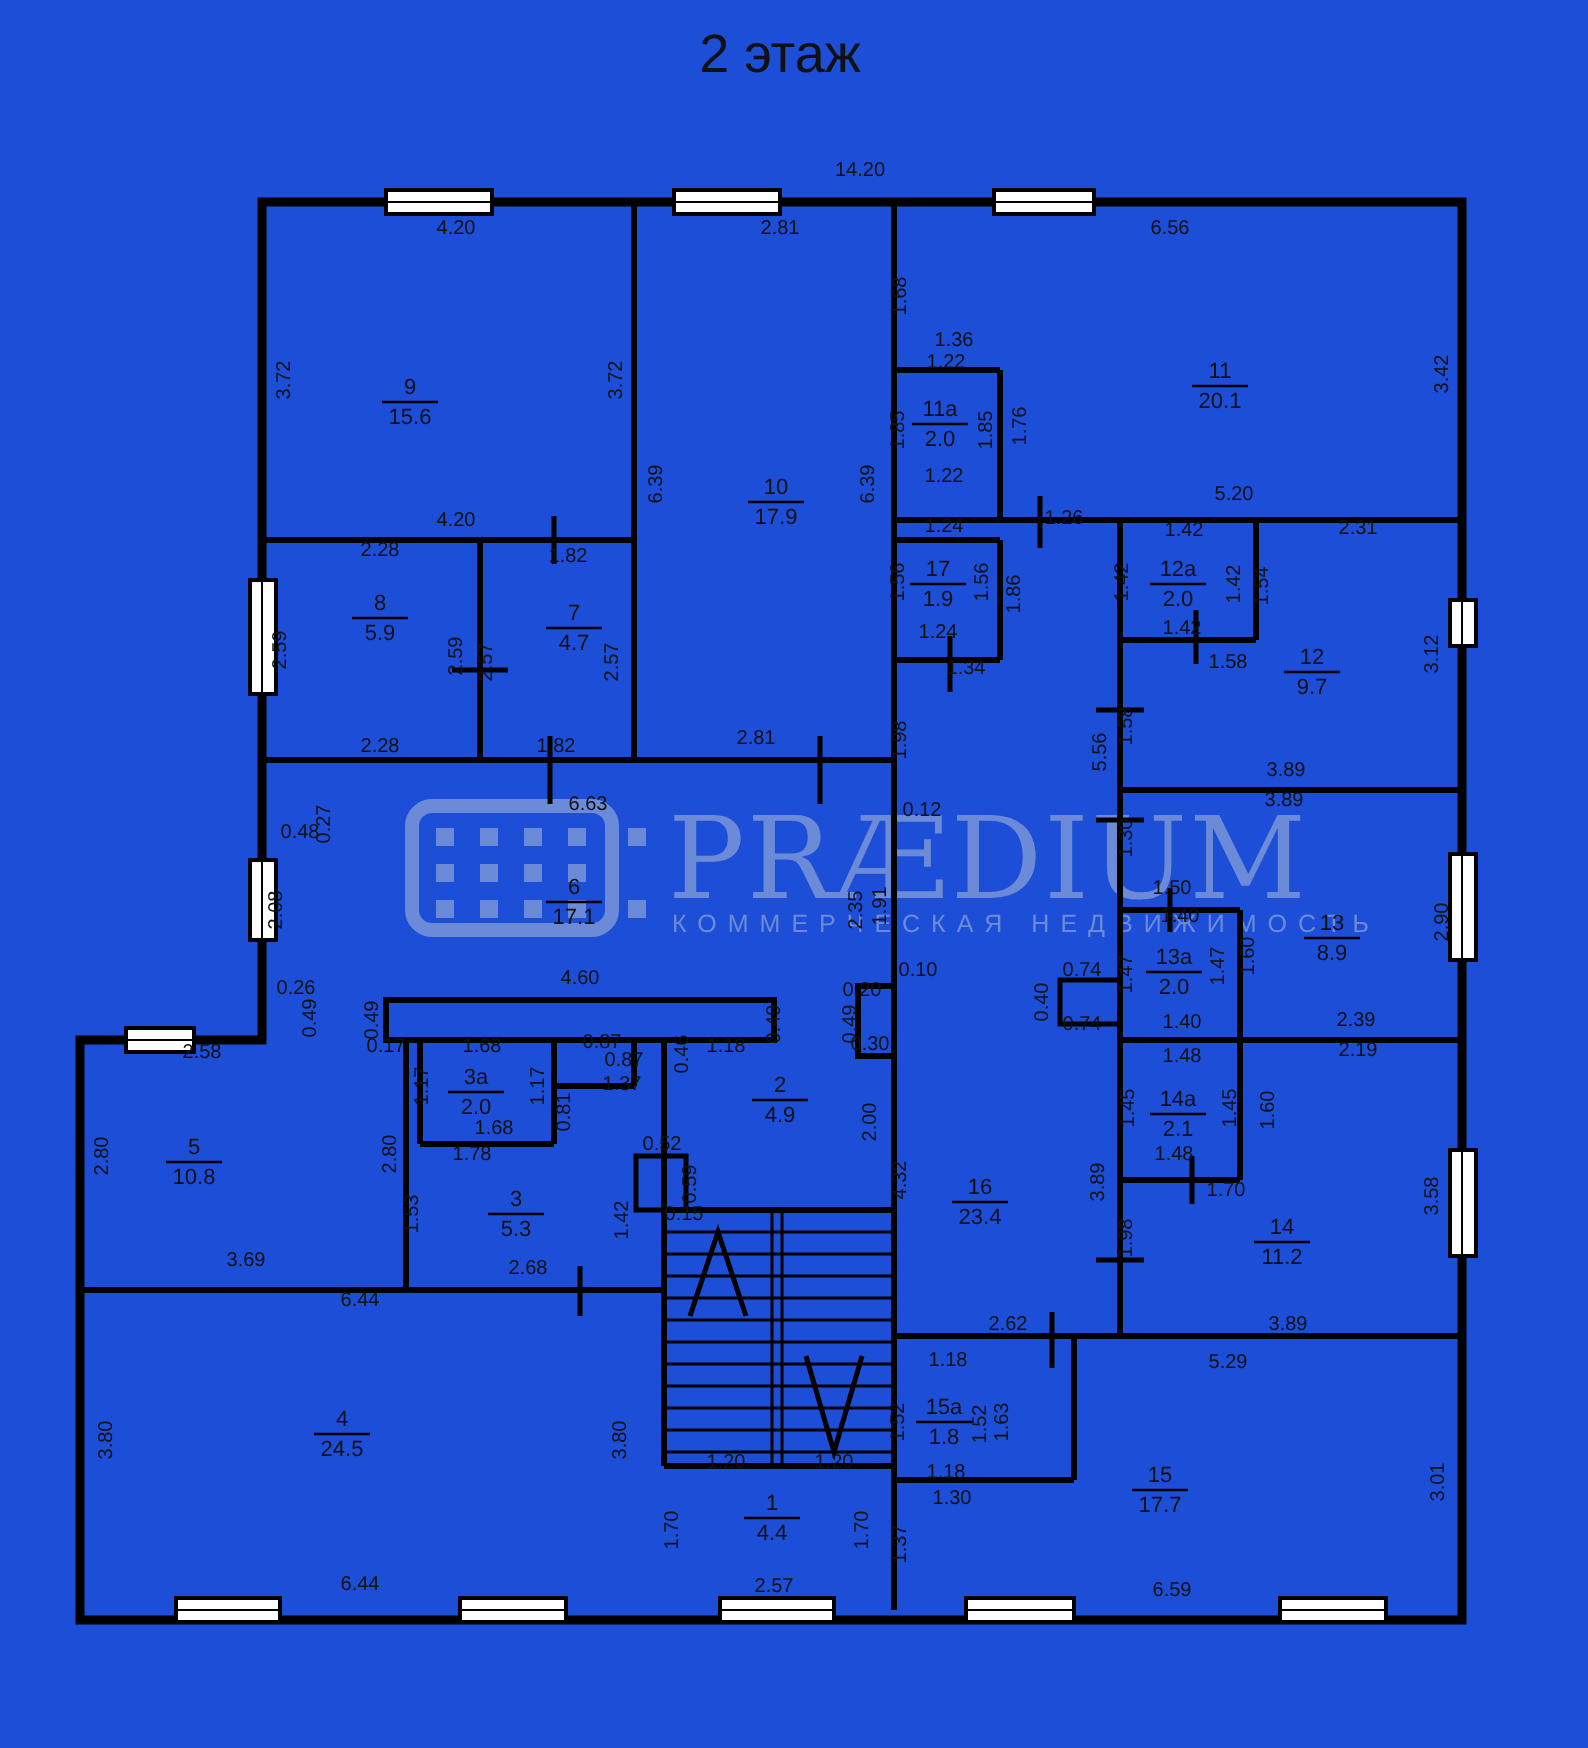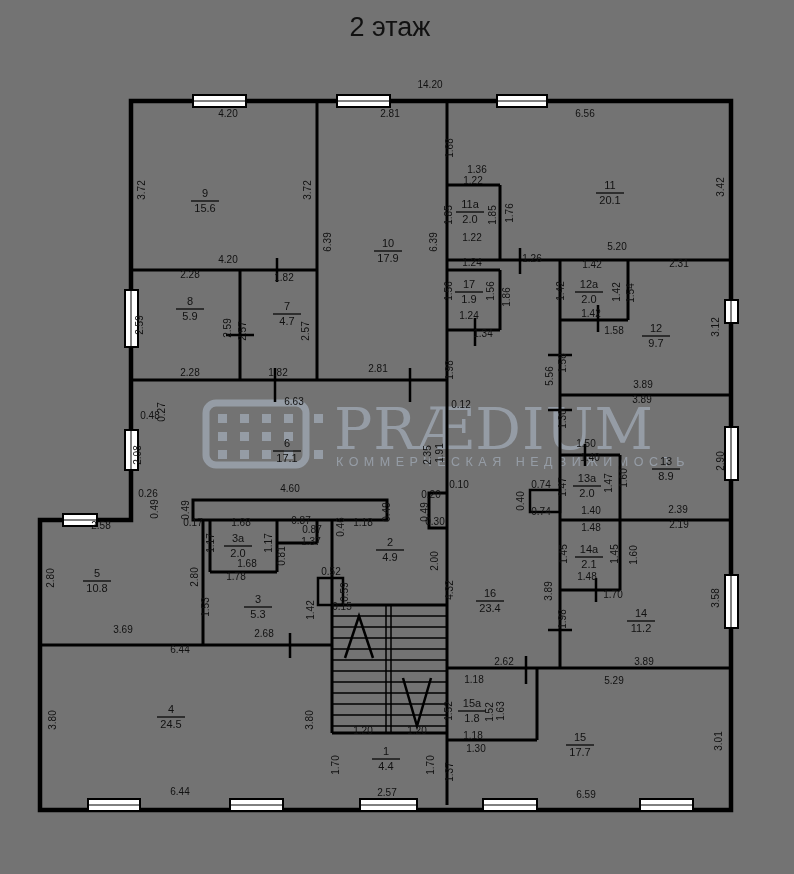--- a/index.html
+++ b/index.html
@@ -1,16 +1,16 @@
 <!DOCTYPE html>
 <html><head>
 <meta charset="utf-8">
 <style>
   html,body{margin:0;padding:0;background:#fff;}
-  .page{position:relative;width:794px;height:874px;background:#737373;overflow:hidden;
+  .page{position:relative;width:794px;height:874px;background:#1d4ed8;overflow:hidden;
         font-family:"Liberation Sans", sans-serif;}
   svg text{font-family:"Liberation Sans", sans-serif;fill:#111;}
   text.dim{font-size:10px;text-anchor:middle;}
   text.room-num{font-size:11px;text-anchor:middle;}
   text.room-area{font-size:11px;text-anchor:middle;}
   text.plan-title{font-size:27px;text-anchor:middle;}
   .wm{opacity:0.5;}
   .wm text{fill:#b8c6d8;}
   .wm .brand{font-family:"DejaVu Serif", serif;font-size:57px;letter-spacing:1px;}
   .wm .sub{font-size:12.5px;letter-spacing:5.5px;}

